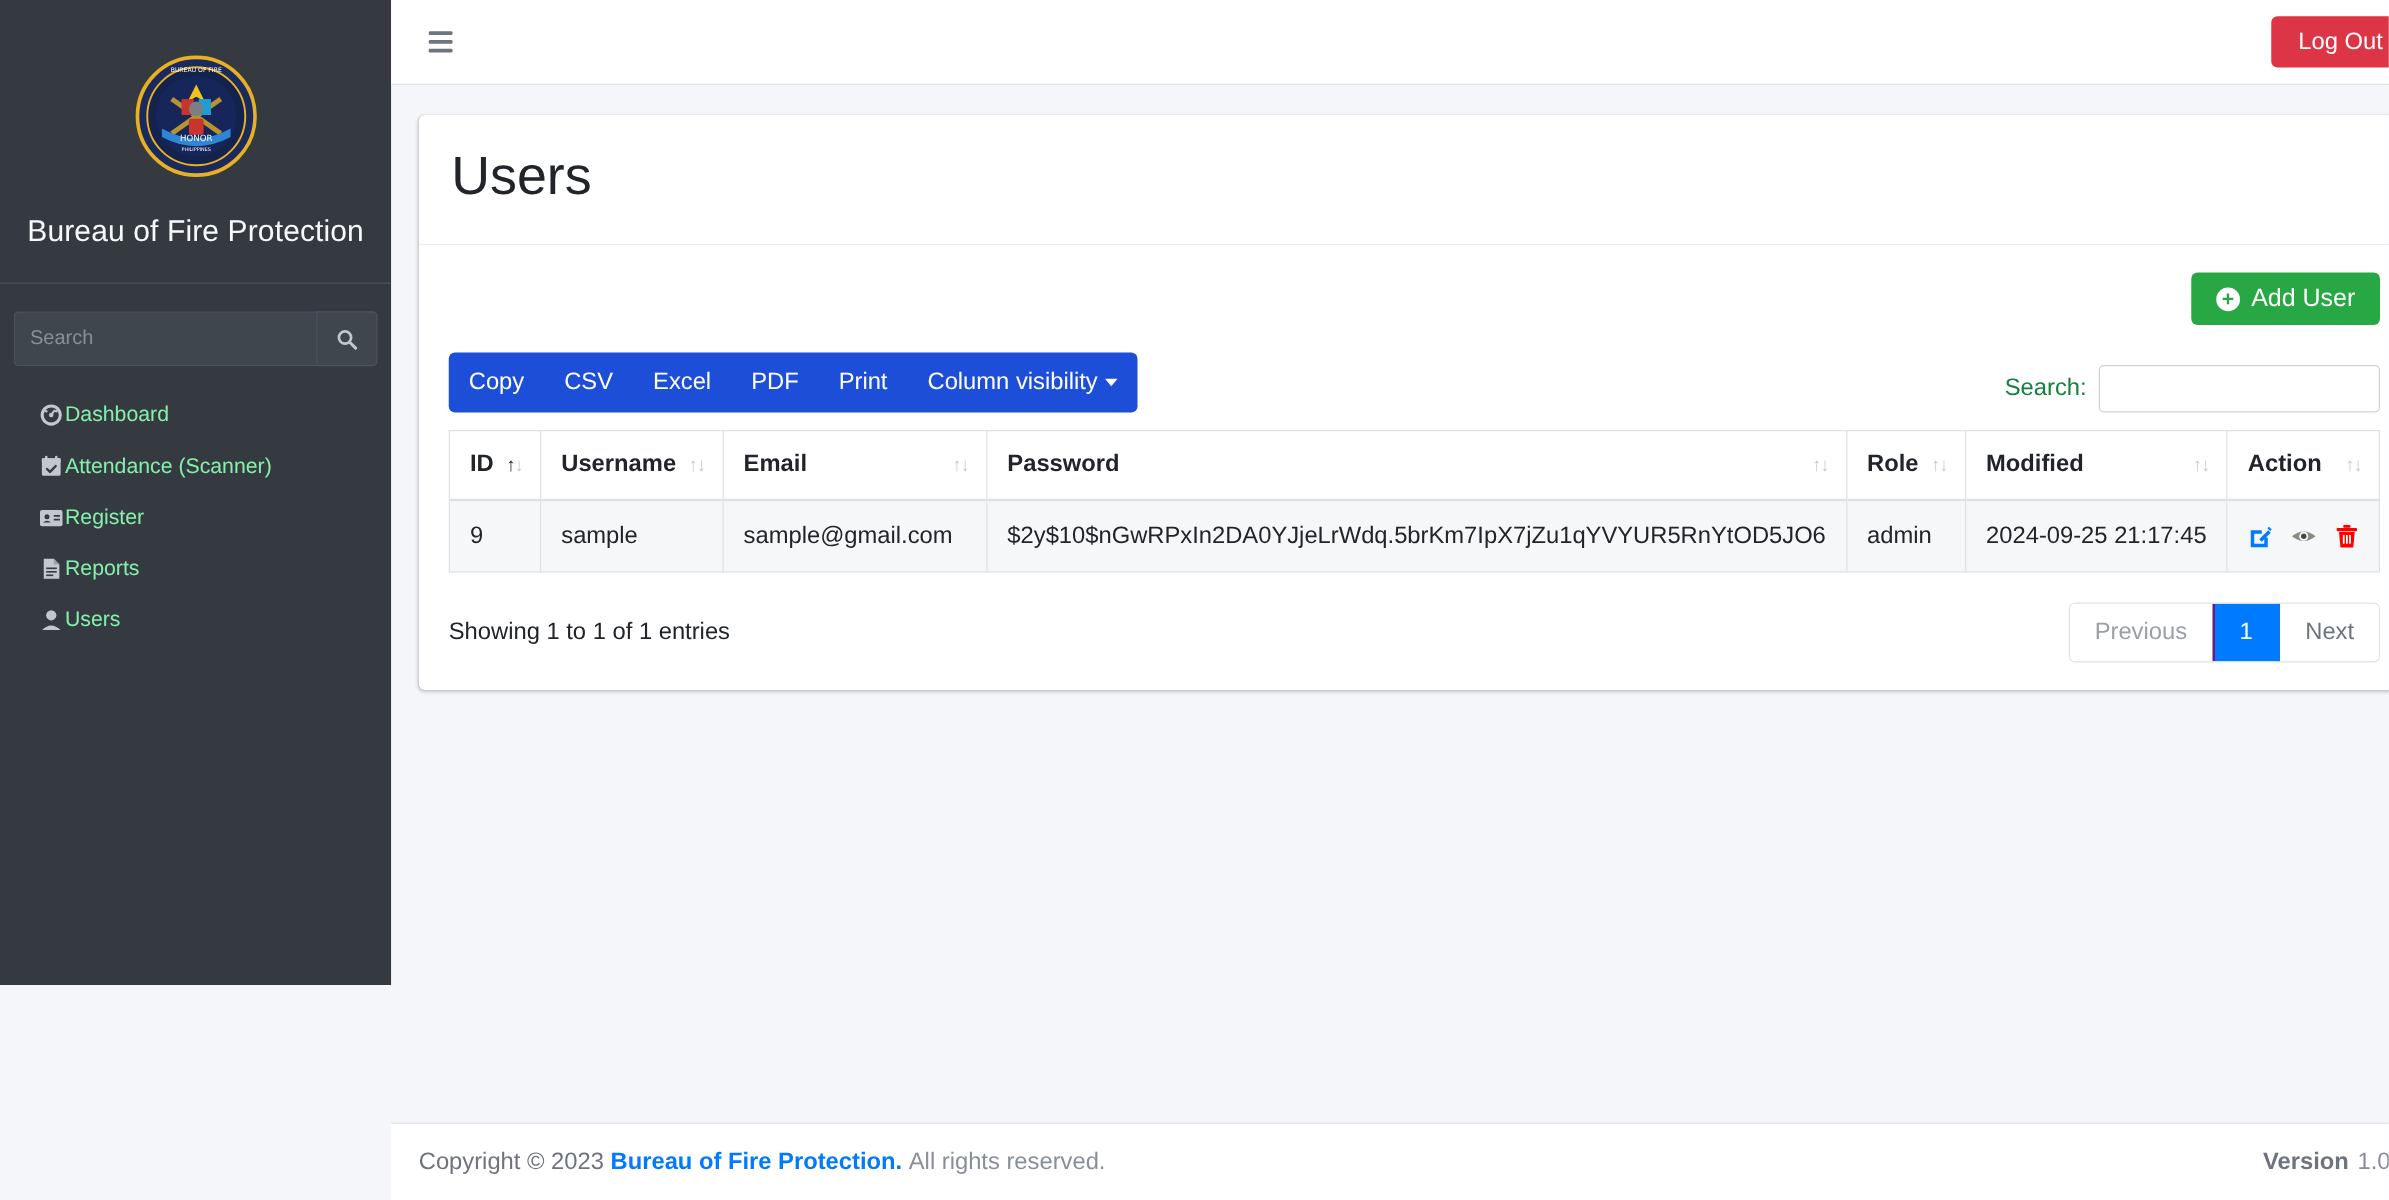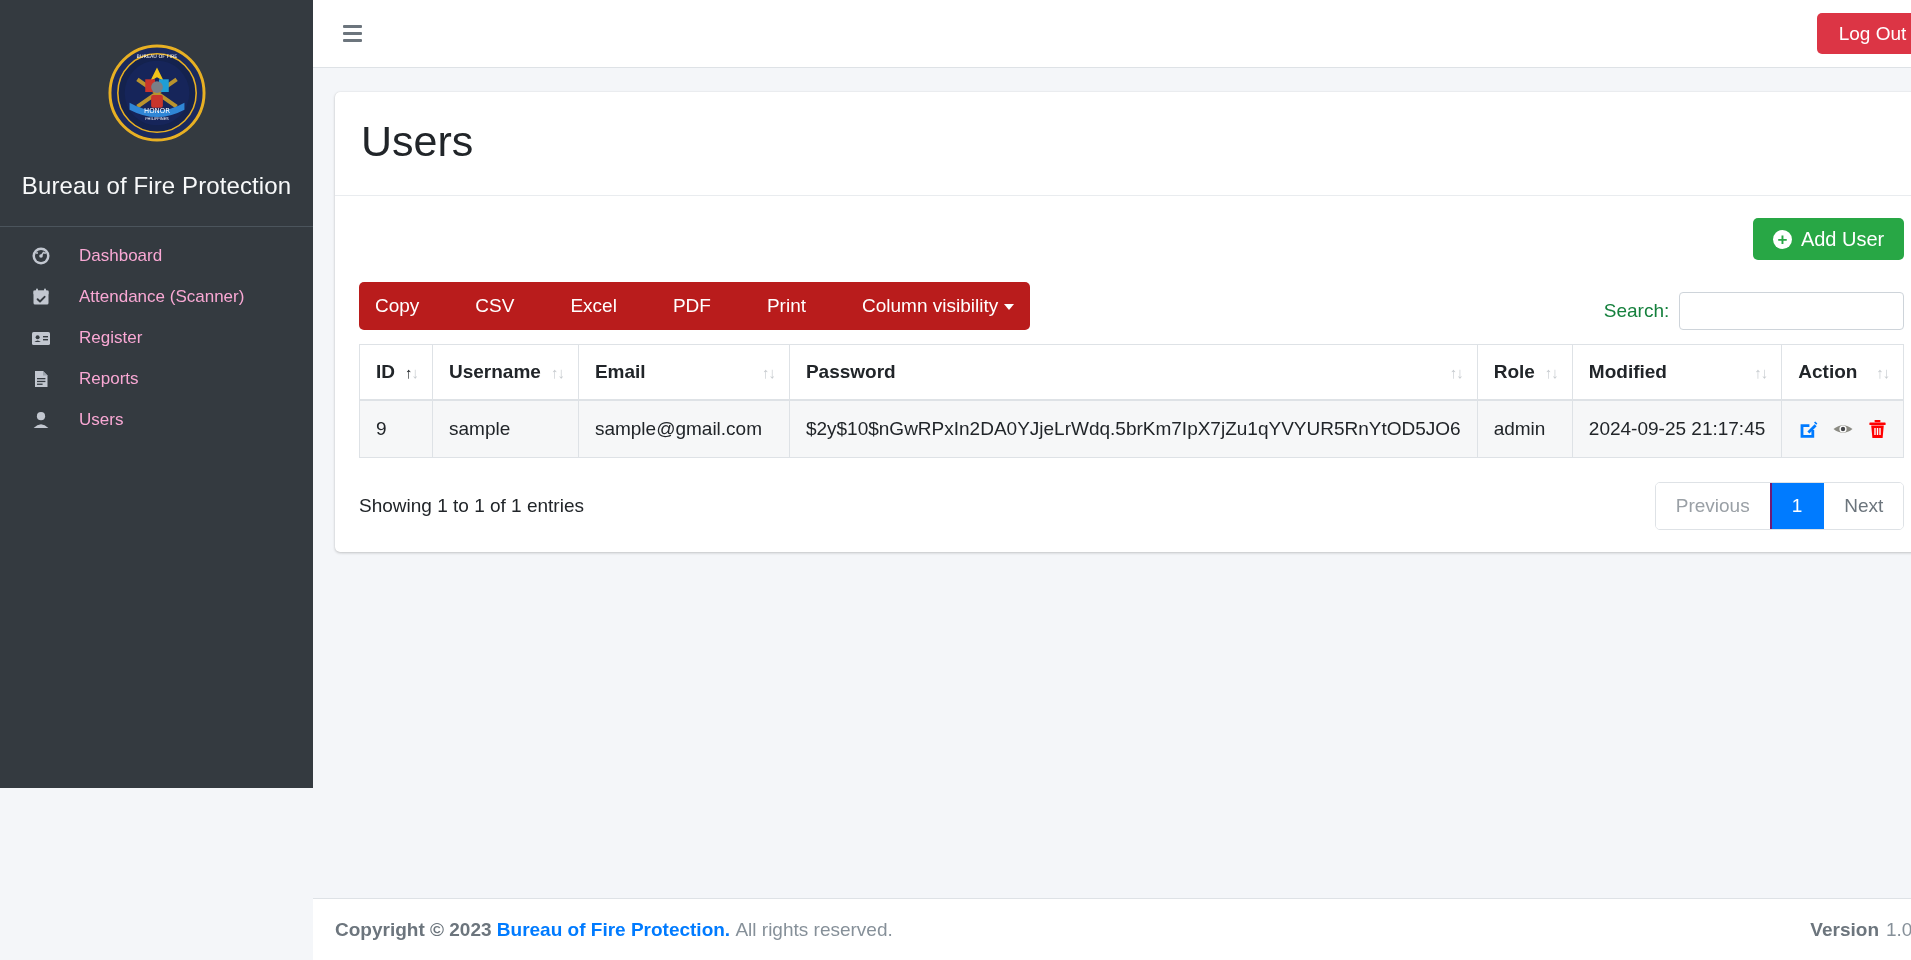--- a/index.html
+++ b/index.html
@@ -61,25 +61,25 @@
     color: #c2c7d0;
     display: flex;
     align-items: center;
     justify-content: center;
     cursor: pointer;
   }
   .nav-list { margin-top: 10px; list-style: none; }
   .nav-item {
     display: flex;
     align-items: center;
-    gap: 27px;
+    gap: 0;
     padding: 9px 11px 9px 22px;
     margin: 0 8px 3px 8px;
     border-radius: 4px;
-    color: #f9a8d4;
+    color: #86efac;
     font-size: 17px;
     cursor: pointer;
     white-space: nowrap;
   }
   .nav-icon { width: 22px; display: flex; align-items: center; justify-content: center; flex: none; }
 
   
   #content-root {
     flex: 1;
     height: 960px;
@@ -148,24 +148,23 @@
     width: 19px; height: 19px; border-radius: 50%;
     background: #fff; color: #28a745;
     font-size: 17px; font-weight: bold;
     display: flex; align-items: center; justify-content: center;
     line-height: 1;
   }
 
   .dt-top { display: flex; align-items: flex-start; justify-content: space-between; margin-bottom: 14px; }
   .dt-buttons {
     display: inline-flex;
-    background: #b91c1c;
+    background: #1d4ed8;
     border-radius: 5px;
     overflow: hidden;
-    gap: 24px;
   }
   .dt-btn {
     background: transparent;
     border: none;
     color: #fff;
     font-family: "Liberation Sans", sans-serif;
     font-size: 19px;
     padding: 12px 16px;
     cursor: pointer;
     line-height: 1.25;
@@ -239,21 +238,21 @@
     height: 62px;
     min-height: 62px;
     background: #fff;
     border-top: 1px solid #dee2e6;
     display: flex;
     align-items: center;
     padding: 0 26px 0 22px;
     font-size: 19px;
     color: #869099;
   }
-  .copy-strong { color: #6c757d; font-weight: bold; }
+  .copy-strong { color: #6c757d; font-weight: normal; }
   .copy-link { color: #007bff; font-weight: bold; text-decoration: none; cursor: pointer; }
   .footer-spacer { flex: 1; }
   .ver-strong { color: #6c757d; font-weight: bold; }
   .ver-num { color: #869099; margin-left: 7px; }
 </style>
 </head>
 <body>
 
 <aside id="sidebar">
 
@@ -269,20 +268,29 @@
       <circle cx="50" cy="44" r="6" fill="#7a7f87"></circle>
       <rect x="44" y="52" width="12" height="13" rx="2" fill="#c9352c"></rect>
       <path d="M22 60 Q50 76 78 60 L78 67 Q50 82 22 67 Z" fill="#2f86d6"></path>
       <text x="50" y="70" font-size="7" fill="#ffffff" text-anchor="middle" font-family="DejaVu Sans, sans-serif">HONOR</text>
       <text x="50" y="78" font-size="4" fill="#ffffff" text-anchor="middle" font-family="DejaVu Sans, sans-serif">PHILIPPINES</text>
       <text x="50" y="14" font-size="5" fill="#ffffff" text-anchor="middle" font-family="DejaVu Sans, sans-serif">BUREAU OF FIRE</text>
     </svg>
     <div class="brand-title">Bureau of Fire Protection</div>
   </div>
 
+  <div class="search-wrap">
+    <input class="search-input" type="text" placeholder="Search" style="">
+    <div class="search-btn">
+      <svg width="17" height="17" viewBox="0 0 16 16" fill="none">
+        <circle cx="6.6" cy="6.6" r="4.6" stroke="#c2c7d0" stroke-width="2"></circle>
+        <line x1="10.3" y1="10.3" x2="14.6" y2="14.6" stroke="#c2c7d0" stroke-width="2.2" stroke-linecap="round"></line>
+      </svg>
+    </div>
+  </div>
 
   <ul class="nav-list">
 
     <li class="nav-item">
       <span class="nav-icon">
         <svg width="20" height="20" viewBox="0 0 20 20">
           <circle cx="10" cy="10" r="8.5" fill="#c2c7d0"></circle>
           <circle cx="10" cy="10" r="6" fill="#343a40"></circle>
           <circle cx="10" cy="10" r="1.8" fill="#c2c7d0"></circle>
           <rect x="9.2" y="5" width="1.6" height="5" fill="#c2c7d0" transform="rotate(35 10 10)"></rect>

